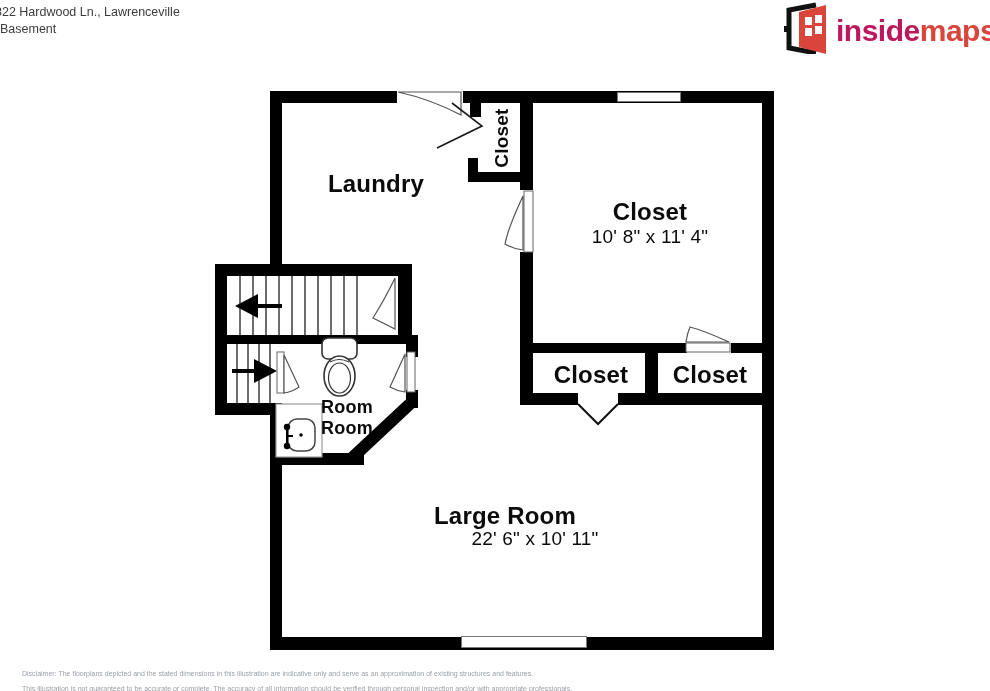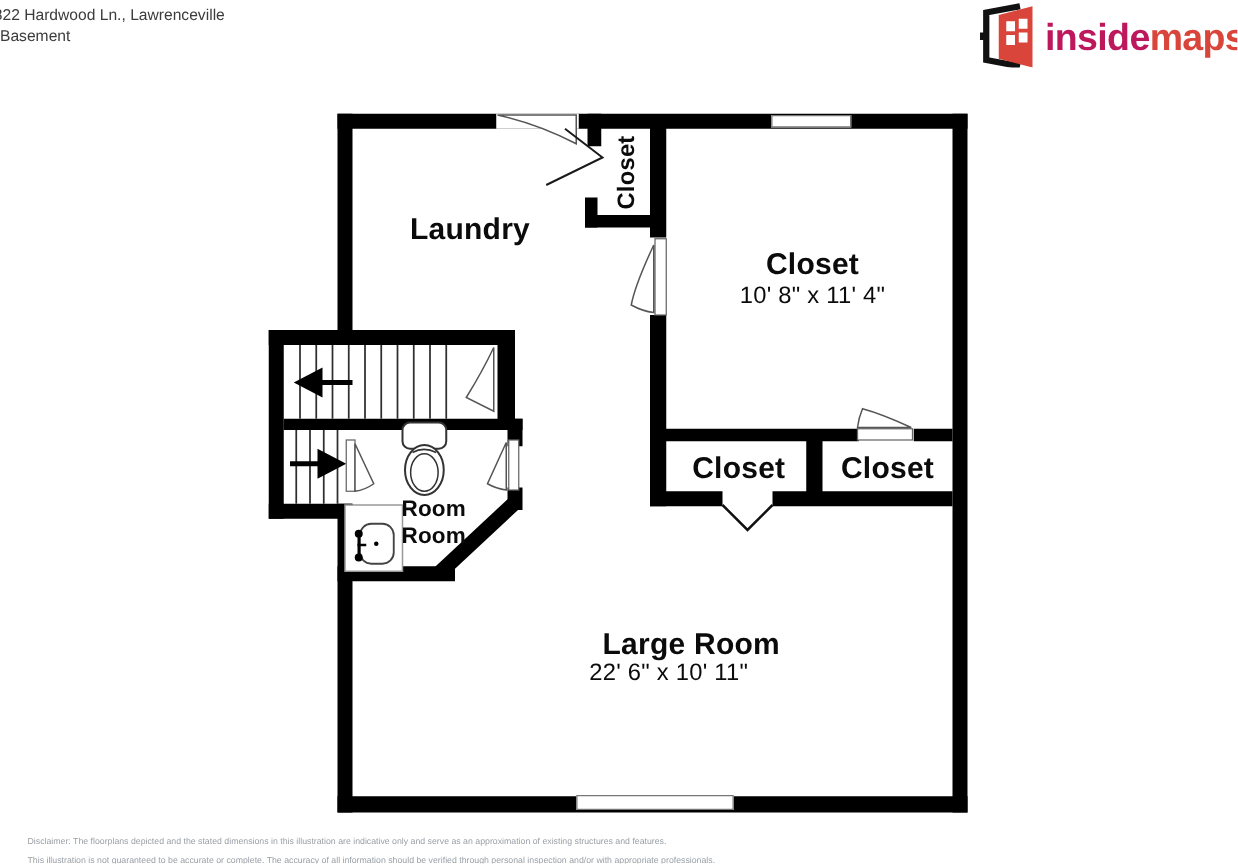--- a/index.html
+++ b/index.html
@@ -151,21 +151,21 @@
   <div class="lbl dims" style="left:650px;top:237px;">10' 8" x 11' 4"</div>
 
   <div class="lbl" style="left:591px;top:375px;">Closet</div>
   <div class="lbl" style="left:710px;top:375px;">Closet</div>
 
   <div class="lbl" style="left:347px;top:418px;font-size:18px;text-align:center;">
     <div>Room</div>
     <div>Room</div>
   </div>
 
-  <div class="lbl" style="left:553px;top:516px;">Large Room</div>
+  <div class="lbl" style="left:505px;top:516px;">Large Room</div>
   <div class="lbl dims" style="left:535px;top:539px;">22' 6" x 10' 11"</div>
 
   <div id="foot">
     <div>Disclaimer: The floorplans depicted and the stated dimensions in this illustration are indicative only and serve as an approximation of existing structures and features.</div>
     <div>This illustration is not guaranteed to be accurate or complete. The accuracy of all information should be verified through personal inspection and/or with appropriate professionals.</div>
   </div>
 
 </div>
 
 </body></html>

